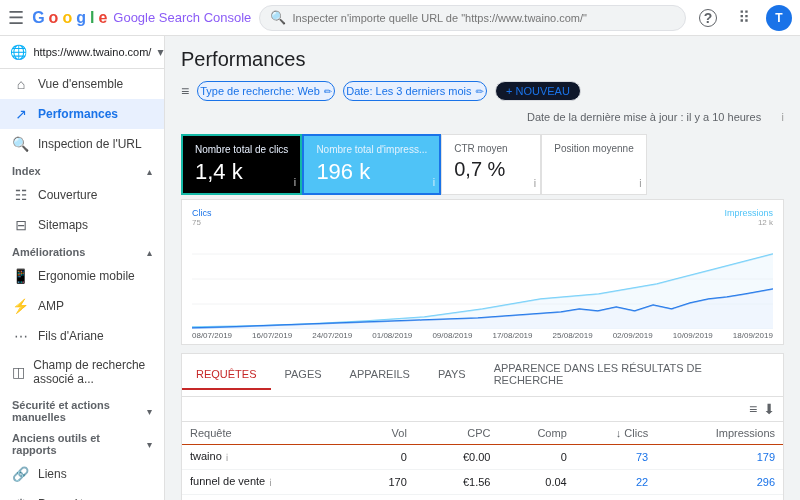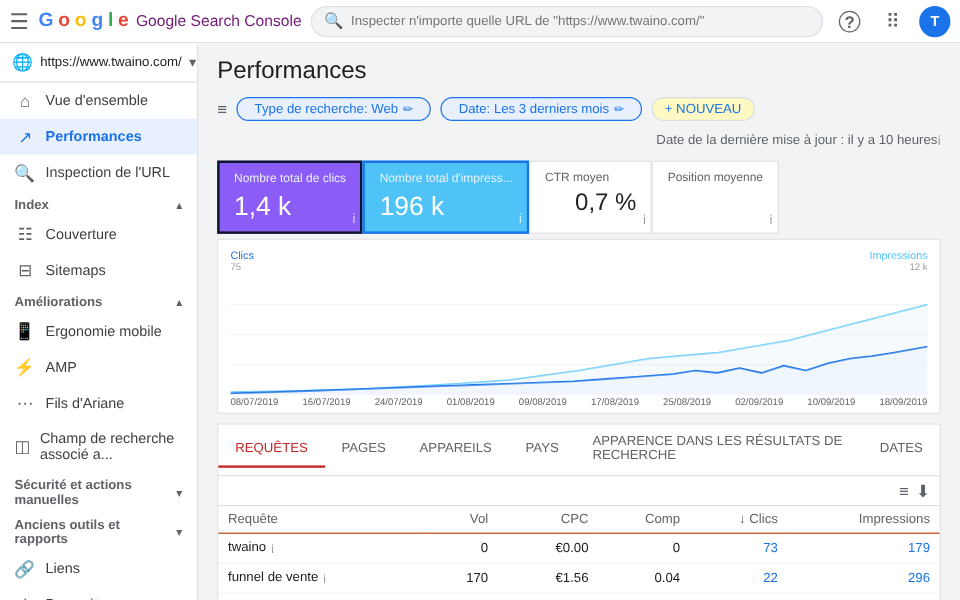--- a/index.html
+++ b/index.html
@@ -19,21 +19,21 @@
       z-index: 100;
     }
     .topbar-hamburger { font-size: 18px; color: #5f6368; cursor: pointer; }
     .topbar-logo { display: flex; align-items: center; gap: 4px; }
     .topbar-logo-g { color: #4285f4; font-weight: bold; font-size: 16px; }
     .topbar-logo-o1 { color: #ea4335; font-weight: bold; font-size: 16px; }
     .topbar-logo-o2 { color: #fbbc05; font-weight: bold; font-size: 16px; }
     .topbar-logo-g2 { color: #4285f4; font-weight: bold; font-size: 16px; }
     .topbar-logo-l { color: #34a853; font-weight: bold; font-size: 16px; }
     .topbar-logo-e { color: #ea4335; font-weight: bold; font-size: 16px; }
-    .topbar-logo-text { font-size: 13px; color: #701a75; font-weight: 500; margin-left: 2px; }
+    .topbar-logo-text { font-size: 13px; color: #8b5cf6; font-weight: 500; margin-left: 2px; }
     .topbar-search {
       flex: 1;
       height: 26px;
       background: #f1f3f4;
       border: 1px solid #dfe1e5;
       border-radius: 13px;
       display: flex;
       align-items: center;
       padding: 0 10px;
       gap: 6px;
@@ -112,57 +112,57 @@
       align-items: center;
       gap: 8px;
       margin-bottom: 10px;
       flex-wrap: wrap;
     }
     .filter-icon { color: #5f6368; font-size: 14px; cursor: pointer; }
     .filter-chip {
       display: flex;
       align-items: center;
       gap: 4px;
-      padding: 3px 14px;
+      padding: 3px 2px;
       background: #e8f0fe;
       border: 1px solid #1a73e8;
       border-radius: 14px;
       font-size: 11px;
       color: #1a73e8;
       cursor: pointer;
     }
     .filter-chip-edit { font-size: 10px; color: #1a73e8; }
     .new-btn {
       display: flex;
       align-items: center;
       gap: 4px;
       padding: 3px 10px;
-      background: #fef9c3;
+      background: #0f172a;
       border: 1px solid #dadce0;
       border-radius: 14px;
       font-size: 11px;
       color: #1a73e8;
       cursor: pointer;
     }
-    .update-text { margin-left: auto; font-size: 11px; color: #5f6368; display: flex; align-items: center; gap: 0; }
+    .update-text { margin-left: auto; font-size: 11px; color: #5f6368; display: flex; align-items: center; gap: 20px; }
 
     
     .metrics-row {
       display: flex;
       gap: 0;
       margin-bottom: 4px;
     }
     .metric-card {
       padding: 8px 12px;
       border: 1px solid #e0e0e0;
       background: #fff;
       min-width: 100px;
       position: relative;
     }
-    .metric-card.blue { border: 2px solid #0f172a; background: #8b5cf6; color: #fff; }
+    .metric-card.blue { border: 2px solid #14b8a6; background: #000000; color: #fff; }
     .metric-card.light-blue { border: 2px solid #1a73e8; background: #4fc3f7; color: #fff; }
     .metric-card-label { font-size: 10px; margin-bottom: 4px; }
     .metric-card.blue .metric-card-label { color: #e8f0fe; }
     .metric-card.light-blue .metric-card-label { color: #e3f2fd; }
     .metric-card-value { font-size: 22px; font-weight: 400; }
     .metric-card.blue .metric-card-value { color: #fff; }
     .metric-card.light-blue .metric-card-value { color: #fff; }
     .metric-info { position: absolute; bottom: 4px; right: 4px; font-size: 11px; cursor: pointer; }
     .metric-card.blue .metric-info { color: rgba(255,255,255,0.7); }
     .metric-card.light-blue .metric-info { color: rgba(255,255,255,0.7); }
@@ -377,21 +377,21 @@
         <div class="metric-card-value">1,4 k</div>
         <span class="metric-info">ℹ</span>
       </div>
       <div class="metric-card light-blue">
         <div class="metric-card-label">Nombre total d'impress...</div>
         <div class="metric-card-value">196 k</div>
         <span class="metric-info">ℹ</span>
       </div>
       <div class="metric-card" style="background:#fff; border:1px solid #e0e0e0;">
         <div class="metric-card-label" style="color:#5f6368;">CTR moyen</div>
-        <div class="metric-card-value" style="font-size:20px;margin-left:25px;">0,7 %</div>
+        <div class="metric-card-value" style="font-size:20px;">0,7 %</div>
         <span class="metric-info" style="color:#9e9e9e;">ℹ</span>
       </div>
       <div class="metric-card" style="background:#fff; border:1px solid #e0e0e0;">
         <div class="metric-card-label" style="color:#5f6368;">Position moyenne</div>
         <span class="metric-info" style="color:#9e9e9e;">ℹ</span>
       </div>
     </div>
 
     <div class="chart-container">
       <div style="display:flex; justify-content:space-between; margin-bottom:2px;">
@@ -433,21 +433,20 @@
         <span class="chart-x-label">18/09/2019</span>
       </div>
     </div>
 
     <div class="tabs-bar">
       <div class="tab active">REQUÊTES</div>
       <div class="tab">PAGES</div>
       <div class="tab">APPAREILS</div>
       <div class="tab">PAYS</div>
       <div class="tab">APPARENCE DANS LES RÉSULTATS DE RECHERCHE</div>
-      <div class="tab">DATES</div>
     </div>
 
     <div class="table-container">
       <div class="table-toolbar">
         <span class="table-toolbar-icon">≡</span>
         <span class="table-toolbar-icon">⬇</span>
       </div>
       <table>
         <thead>
           <tr>

